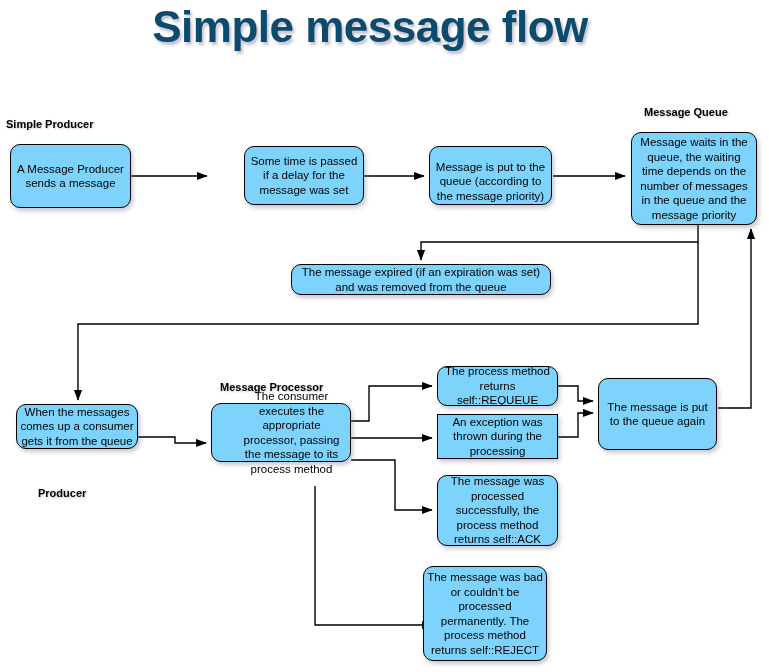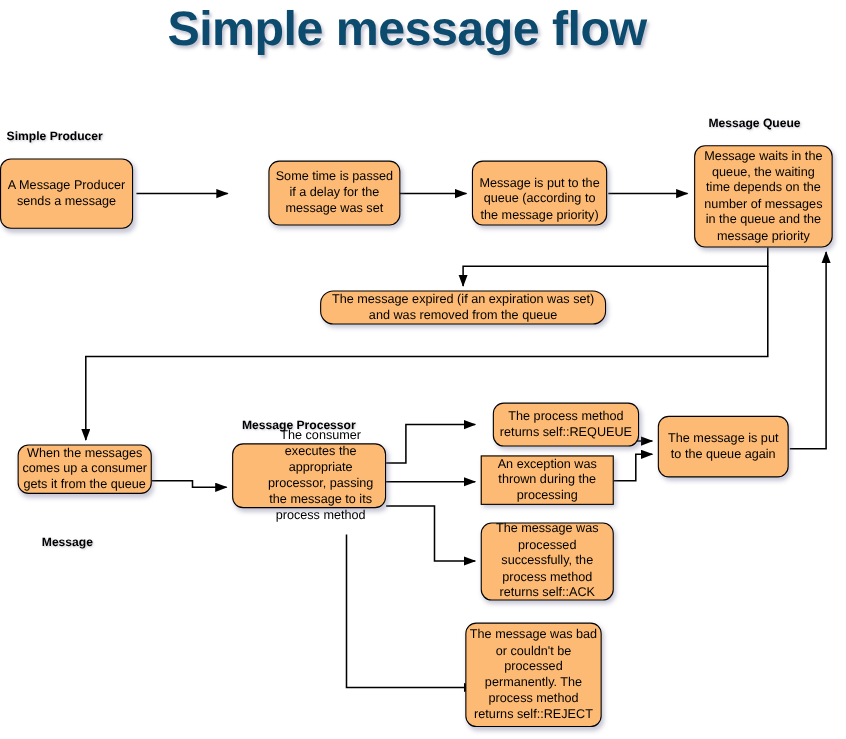--- a/index.html
+++ b/index.html
@@ -34,21 +34,21 @@
     font-size: 11px;
     font-weight: bold;
     color: #000000;
     white-space: nowrap;
     text-shadow: 1px 1px 2px rgba(120,120,150,0.4);
   }
   .node {
     position: absolute;
     box-sizing: border-box;
     border: 1.3px solid #000000;
-    background: #fdba74;
+    background: #7dd3fc;
     color: #000000;
     font-family: "Liberation Sans", sans-serif;
     font-size: 11.5px;
     line-height: 14.5px;
     text-align: center;
     display: flex;
     align-items: center;
     justify-content: center;
     padding: 1px 3px;
     box-shadow: 2px 3px 4px rgba(110,110,150,0.38);
@@ -104,63 +104,63 @@
 
       <path d="M558,437 L578,437 L578,413 L593,413"></path>
 
       <path d="M718,408 L751,408 L751,229"></path>
     </g>
   </svg>
 
   <div class="group-label" style="left:6px; top:118px;">Simple Producer</div>
   <div class="group-label" style="left:644px; top:106px;">Message Queue</div>
   <div class="group-label" style="left:220px; top:381px;">Message Processor</div>
-  <div class="group-label" style="left:38px; top:487px;">Message</div>
+  <div class="group-label" style="left:38px; top:487px;">Producer</div>
 
-  <div class="node rounded" style="left:0; top:144px; width:121px; height:64px;text-align:center;">
+  <div class="node rounded" style="left:10px; top:144px; width:121px; height:64px;text-align:center;">
     <span class="txt">A Message Producer sends a message</span>
   </div>
 
   <div class="node rounded" style="left:212px; top:146px; width:120px; height:59px;margin-left:32px;">
     <span class="txt">Some time is passed if a delay for the message was set</span>
   </div>
 
   <div class="node rounded" style="left:429px; top:146px; width:123px; height:59px;align-items:flex-end;">
     <span class="txt">Message is put to the queue (according to the message priority)</span>
   </div>
 
   <div class="node rounded" style="left:631px; top:132px; width:126px; height:93px;">
     <span class="txt">Message waits in the queue, the waiting time depends on the number of messages in the queue and the message priority</span>
   </div>
 
-  <div class="node rounded" style="left:291px; top:264px; width:260px; height:31px;border-radius:12px;">
+  <div class="node rounded" style="left:291px; top:264px; width:260px; height:31px;">
     <span class="txt">The message expired (if an expiration was set) and was removed from the queue</span>
   </div>
 
   <div class="node rounded" style="left:16px; top:404px; width:122px; height:45px;">
     <span class="txt">When the messages comes up a consumer gets it from the queue</span>
   </div>
 
   <div class="node rounded" style="left:211px; top:403px; width:140px; height:59px;padding-left:24px;">
     <span class="txt">The consumer executes the appropriate processor, passing the message to its process method</span>
   </div>
 
-  <div class="node rounded" style="left:448px; top:366px; width:133px; height:40px;">
+  <div class="node rounded" style="left:437px; top:366px; width:121px; height:40px;">
     <span class="txt">The process method returns self::REQUEUE</span>
   </div>
 
   <div class="node sq" style="left:437px; top:414px; width:121px; height:45px;">
     <span class="txt">An exception was thrown during the processing</span>
   </div>
 
   <div class="node rounded" style="left:437px; top:475px; width:121px; height:71px;">
     <span class="txt">The message was processed successfully, the process method returns self::ACK</span>
   </div>
 
   <div class="node rounded" style="left:423px; top:566px; width:124px; height:95px;">
     <span class="txt">The message was bad or couldn't be processed permanently. The process method returns self::REJECT</span>
   </div>
 
-  <div class="node rounded" style="left:598px; top:378px; width:119px; height:56px;">
+  <div class="node rounded" style="left:598px; top:378px; width:119px; height:72px;">
     <span class="txt">The message is put to the queue again</span>
   </div>
 
 </div>
 
 </body></html>

